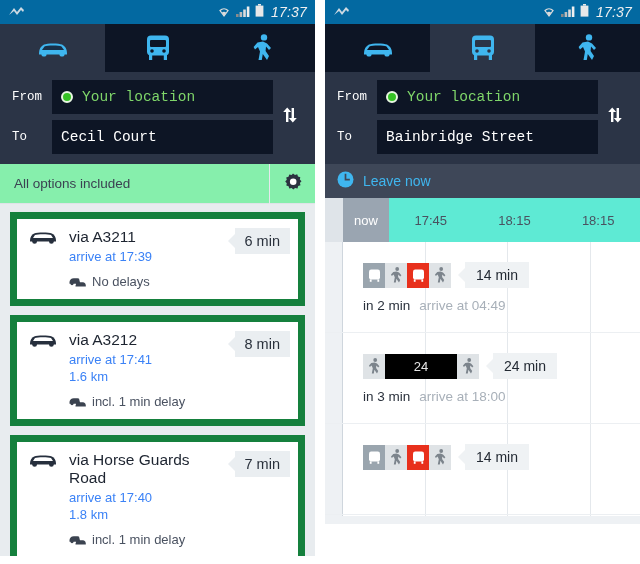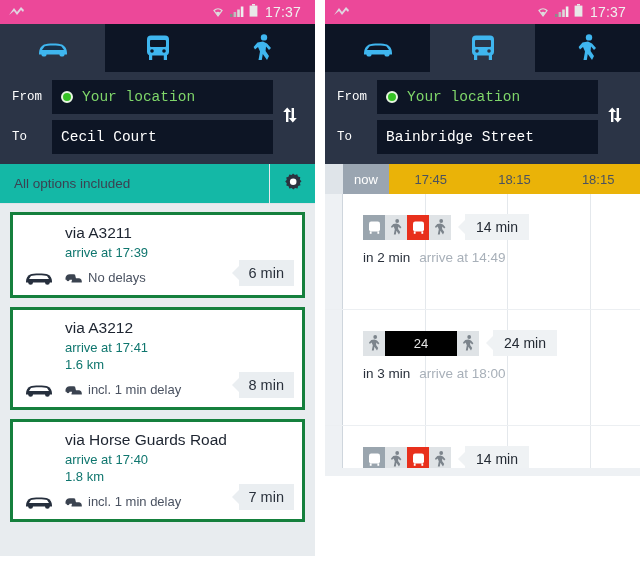--- a/index.html
+++ b/index.html
@@ -8,23 +8,24 @@
     background: #ffffff;
     font-family: "Liberation Sans", sans-serif;
     overflow: hidden;
   }
   .screen { display: flex; width: 640px; height: 564px; background:#fff; }
   .panel { width: 315px; height: 564px; position: relative; overflow: hidden; background:#fff; }
   .panel.left { margin-right: 10px; }
 
   
   .statusbar {
-    height: 24px; background: #ec4899;
-    display: flex; align-items: center; padding: 0 14px 0 8px;
+    height: 24px; background: #0369a1;
+    display: flex; align-items: center; padding: 0 8px 0 8px;
     color: #e8e8e8;
+    font-style: italic;
   }
   .sb-left { display: flex; align-items: center; flex: 1; }
   .sb-right { display: flex; align-items: center; gap: 5px; }
   .sb-logo { width: 17px; height: 12px; position: relative; opacity: .92; }
   .sb-logo svg { display:block; }
   .sb-time { font-size: 14px; color: #f0f0f0; letter-spacing: .2px; margin-left:2px; }
   .sb-icon { display:block; }
 
   
   .tabbar { height: 48px; display: flex; background: #0d1525; }
@@ -52,43 +53,43 @@
   .greendot {
     width: 12px; height: 12px; border-radius: 50%;
     background: #35c224; border: 2px solid #e8f6e2; flex: none;
   }
   .loc-text { color: #7fd66a; font-size: 14.5px; }
   .to-text { color: #ffffff; font-size: 14.5px; }
   .swapbtn { width: 34px; display: flex; align-items: center; justify-content: center; flex:none; }
 
   
   .optbar {
-    height: 40px; background: #14b8a6; display: flex; align-items: center;
+    height: 40px; background: #86efac; display: flex; align-items: center;
     border-bottom: 1px solid #dfe3e8;
   }
   .optbar-text { flex: 1; padding-left: 14px; font-size: 13.5px; color: #3b4252; }
   .gearbtn {
     width: 46px; height: 40px; display: flex; align-items: center; justify-content: center;
     border-left: 1px solid #e6e9ed;
   }
 
   
   .routelist {
     background: #e8ecef; padding: 8px 10px 10px 10px;
     height: 352px; overflow: hidden;
   }
   .card {
-    background: #ffffff; border: 3px solid #15803d;
+    background: #ffffff; border: 7px solid #15803d;
     padding: 9px 0 9px 0; margin-bottom: 9px;
-    display: flex; align-items: flex-end; position: relative;
+    display: flex; align-items: flex-start; position: relative;
   }
   .card-icon { width: 52px; flex: none; display: flex; align-items: center; justify-content: center; }
   .card-body { flex: 1; padding-right: 6px; }
   .card-title { font-size: 15.5px; color: #1d2430; margin-bottom: 2px; }
-  .card-sub { font-size: 13px; color: #0f766e; line-height: 1.35; }
+  .card-sub { font-size: 13px; color: #3b82f6; line-height: 1.35; }
   .card-delay { display: flex; align-items: center; gap: 6px; margin-top: 8px; font-size: 13px; color: #4a5261; }
   .badge-wrap { display: flex; align-items: center; flex: none; padding-right: 8px; }
   .minbadge {
     background: #eaeef1; color: #2a313c; font-size: 14.5px;
     padding: 5px 10px; position: relative; white-space: nowrap;
   }
   .minbadge::before {
     content: ""; position: absolute; left: -7px; top: 50%; transform: translateY(-50%);
     width: 0; height: 0; border-top: 7px solid transparent;
     border-bottom: 7px solid transparent; border-right: 7px solid #eaeef1;
@@ -96,40 +97,40 @@
 
   
   .leavebar {
     height: 34px; background: #3e4758; display: flex; align-items: center;
     padding-left: 12px; gap: 9px;
   }
   .leave-text { color: #3fb6ef; font-size: 14px; }
 
   
   .tl-header {
-    height: 30px; background: #eab308; display: flex; align-items: stretch;
+    height: 44px; background: #5eead4; display: flex; align-items: stretch;
     position: relative;
   }
   .tl-gutter { width: 18px; flex: none; background: #dfe4e9; }
   .tl-nowchip {
     background: #9aa5b1; color: #ffffff; font-size: 13px;
     display: flex; align-items: center; padding: 0 11px;
   }
   .tl-tick {
     flex: 1; font-size: 13px; color: #4a5260;
     display: flex; align-items: center; justify-content: center;
   }
   .tl-body { position: relative; background: #ffffff; height: 274px; overflow: hidden; }
   .tl-gutterv {
     position: absolute; left: 0; top: 0; bottom: 0; width: 18px; background: #eef1f4;
     border-right: 1px solid #cfd6dd;
   }
   .tl-grid { position: absolute; top: 0; bottom: 0; width: 1px; background: #e4e8ec; }
   .trip {
-    position: relative; padding: 20px 12px 0 38px; height: 116px;
+    position: relative; padding: 20px 12px 0 38px; height: 91px;
     border-bottom: 1px solid #eceff2;
   }
   .trip-icons { display: flex; align-items: center; }
   .modebox {
     width: 22px; height: 25px; display: flex; align-items: center; justify-content: center;
   }
   .modebox.m-gray { background: #9aa5ae; }
   .modebox.m-lgray { background: #dfe3e6; }
   .modebox.m-red { background: #e8301c; }
   .modebox.m-black {
@@ -431,20 +432,29 @@
       <div class="swapbtn">
         <span>
           <svg width="20" height="20" viewBox="0 0 20 20">
             <path d="M6 17 L6 7 L3.2 7 L7.2 2.4 L11.2 7 L8.4 7 L8.4 17 Z" fill="#ffffff"></path>
             <path d="M14 3 L14 13 L16.8 13 L12.8 17.6 L8.8 13 L11.6 13 L11.6 3 Z" fill="#ffffff"></path>
           </svg>
         </span>
       </div>
     </div>
 
+    <div class="leavebar">
+      <span>
+        <svg width="17" height="17" viewBox="0 0 17 17">
+          <circle cx="8.5" cy="8.5" r="8" fill="#3fb6ef"></circle>
+          <path d="M8.5 3.6 L8.5 8.7 L12 8.7" stroke="#3e4758" stroke-width="1.7" fill="none" stroke-linecap="square"></path>
+        </svg>
+      </span>
+      <span class="leave-text">Leave now</span>
+    </div>
 
     <div class="tl-header">
       <div class="tl-gutter"></div>
       <div class="tl-nowchip">now</div>
       <div class="tl-tick">17:45</div>
       <div class="tl-tick">18:15</div>
       <div class="tl-tick">18:15</div>
     </div>
 
     <div class="tl-body">
@@ -484,21 +494,21 @@
               <div class="modebox m-lgray">
                 <svg width="13" height="16" viewBox="0 0 13 16">
   <circle cx="7.2" cy="2" r="1.9" fill="#7c848c"></circle>
   <path d="M6.5 4.4 L9 5.6 L11.4 8.3 L10.2 9.5 L8.3 7.4 L8.1 10 L10.2 13 L9 15.4 L6.4 11.7 L5.8 15.4 L3.8 15.4 L4.8 10.3 L3.6 7.6 L1.8 9.1 L1 7.6 L3.3 4.9 Z" fill="#7c848c"></path>
 </svg>
               </div>
        <div class="trip-badge">14 min</div>
      </div>
      <div class="trip-meta">
        <span class="trip-in">in 2 min</span>
-       <span class="trip-arrive">arrive at 14:49</span>
+       <span class="trip-arrive">arrive at 04:49</span>
      </div>
           </div>
           <div class="trip">
             <div class="trip-icons">
        <div class="modebox m-lgray">
                 <svg width="13" height="16" viewBox="0 0 13 16">
   <circle cx="7.2" cy="2" r="1.9" fill="#7c848c"></circle>
   <path d="M6.5 4.4 L9 5.6 L11.4 8.3 L10.2 9.5 L8.3 7.4 L8.1 10 L10.2 13 L9 15.4 L6.4 11.7 L5.8 15.4 L3.8 15.4 L4.8 10.3 L3.6 7.6 L1.8 9.1 L1 7.6 L3.3 4.9 Z" fill="#7c848c"></path>
 </svg>
               </div>

